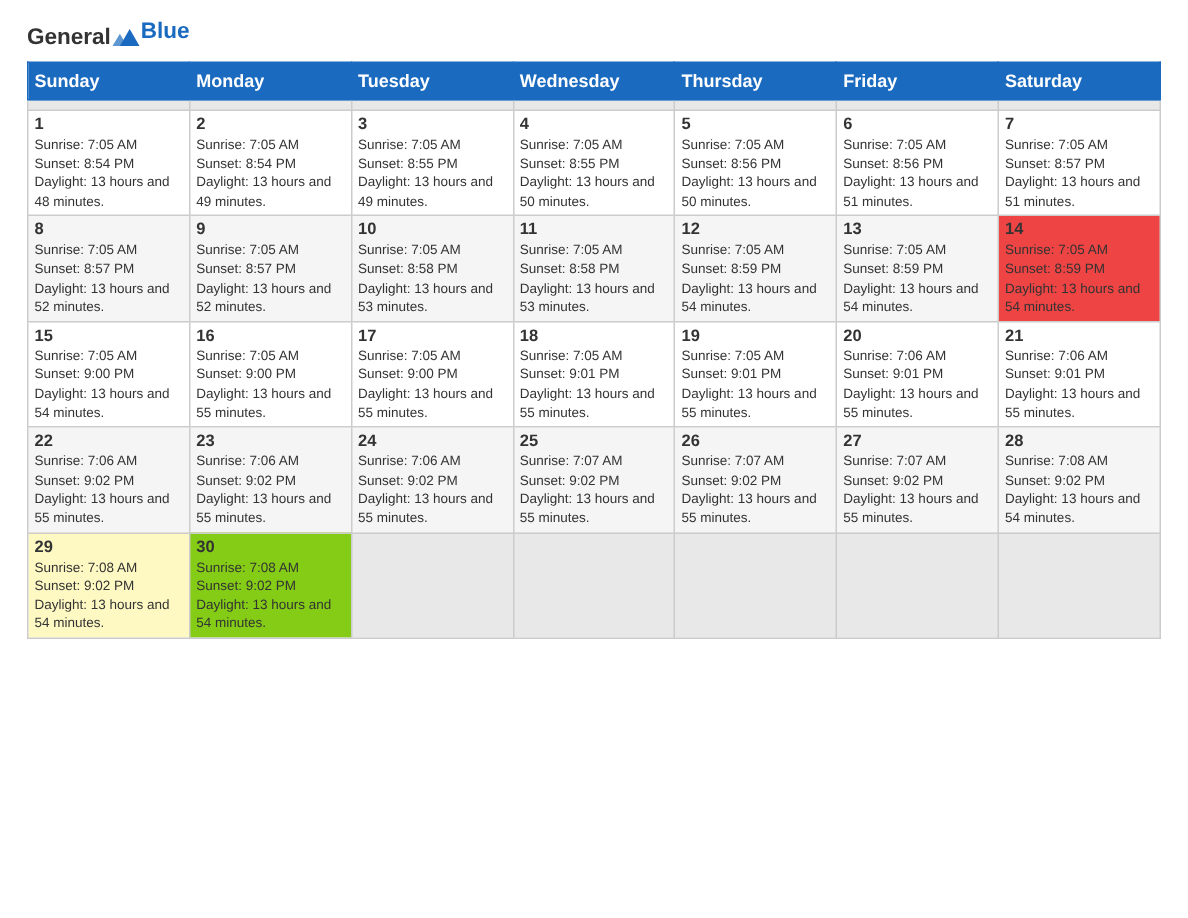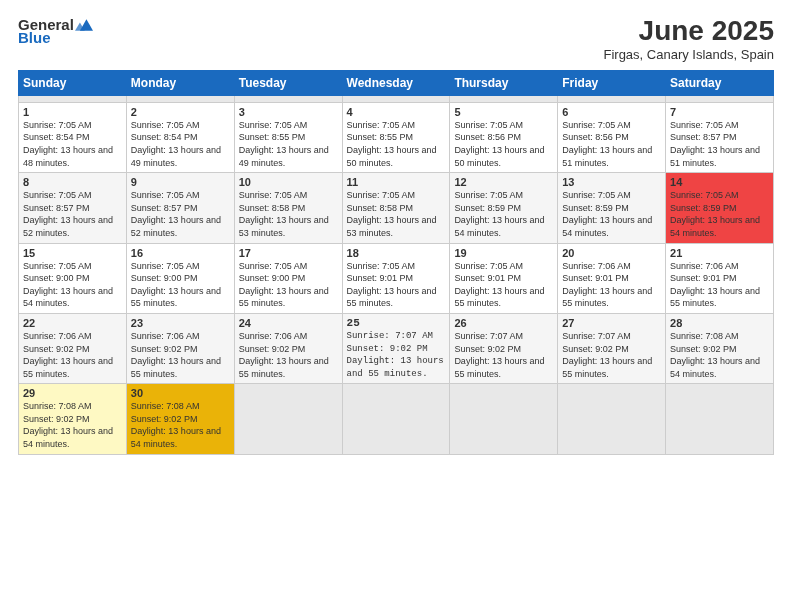--- a/index.html
+++ b/index.html
@@ -74,21 +74,21 @@
     .cell-text {
       font-size: 9px;
       line-height: 1.4;
       color: #333;
     }
     .empty-cell {
       background: #e8e8e8 !important;
     }
     .logo-wrapper {
       display: flex;
-      flex-direction: column;
+      flex-direction: row;
       align-items: flex-start;
     }
     .logo-row {
       display: flex;
       align-items: center;
     }
   </style>
 </head>
 <body>
 
@@ -96,24 +96,20 @@
   <div class="header">
     <div class="logo-wrapper">
       <div class="logo-row">
         <span style="font-size:15px;font-weight:bold;color:#333;">General</span>
         <svg width="18" height="16" viewBox="0 0 22 18" style="margin: 0 1px;">
           <polygon points="6,16 14,2 22,16" fill="#1a6abf"></polygon>
           <polygon points="0,16 6,6 12,16" fill="#1a6abf" opacity="0.7"></polygon>
         </svg>
       </div>
       <span style="font-size:15px;font-weight:bold;color:#1a6abf;margin-top:-4px;">Blue</span>
-    </div>
-    <div class="title-block">
-      <h1>June 2025</h1>
-      <h2>Firgas, Canary Islands, Spain</h2>
     </div>
   </div>
 
   <table class="calendar">
     <thead>
       <tr>
         <th>Sunday</th>
         <th>Monday</th>
         <th>Tuesday</th>
         <th>Wednesday</th>
@@ -276,21 +272,21 @@
             <div class="cell-text" style="white-space: pre-line;">Sunrise: 7:06 AM
 Sunset: 9:02 PM
 Daylight: 13 hours and 55 minutes.</div>
           </td>
           <td style="background: rgb(245, 245, 245);">
             <span class="day-num">24</span>
             <div class="cell-text" style="white-space: pre-line;">Sunrise: 7:06 AM
 Sunset: 9:02 PM
 Daylight: 13 hours and 55 minutes.</div>
           </td>
-          <td style="background: rgb(245, 245, 245); font-family: Liberation Mono, monospace;">
+          <td style="background: rgb(245, 245, 245);">
             <span class="day-num">25</span>
             <div class="cell-text" style="white-space: pre-line;">Sunrise: 7:07 AM
 Sunset: 9:02 PM
 Daylight: 13 hours and 55 minutes.</div>
           </td>
           <td style="background: rgb(245, 245, 245);">
             <span class="day-num">26</span>
             <div class="cell-text" style="white-space: pre-line;">Sunrise: 7:07 AM
 Sunset: 9:02 PM
 Daylight: 13 hours and 55 minutes.</div>
@@ -308,21 +304,21 @@
 Daylight: 13 hours and 54 minutes.</div>
           </td>
         </tr>
         <tr>
           <td style="background: #fef9c3;">
             <span class="day-num">29</span>
             <div class="cell-text" style="white-space: pre-line;">Sunrise: 7:08 AM
 Sunset: 9:02 PM
 Daylight: 13 hours and 54 minutes.</div>
           </td>
-          <td style="background: #eab308; margin-top: 27px;">
+          <td style="background: #84cc16; margin-top: 27px;">
             <span class="day-num">30</span>
             <div class="cell-text" style="white-space: pre-line;">Sunrise: 7:08 AM
 Sunset: 9:02 PM
 Daylight: 13 hours and 54 minutes.</div>
           </td>
           <td class="empty-cell" style="background: rgb(232, 232, 232);"></td>
           <td class="empty-cell" style="background: rgb(232, 232, 232);"></td>
           <td class="empty-cell" style="background: rgb(232, 232, 232);"></td>
           <td class="empty-cell" style="background: rgb(232, 232, 232);"></td>
           <td class="empty-cell" style="background: rgb(232, 232, 232);"></td>

